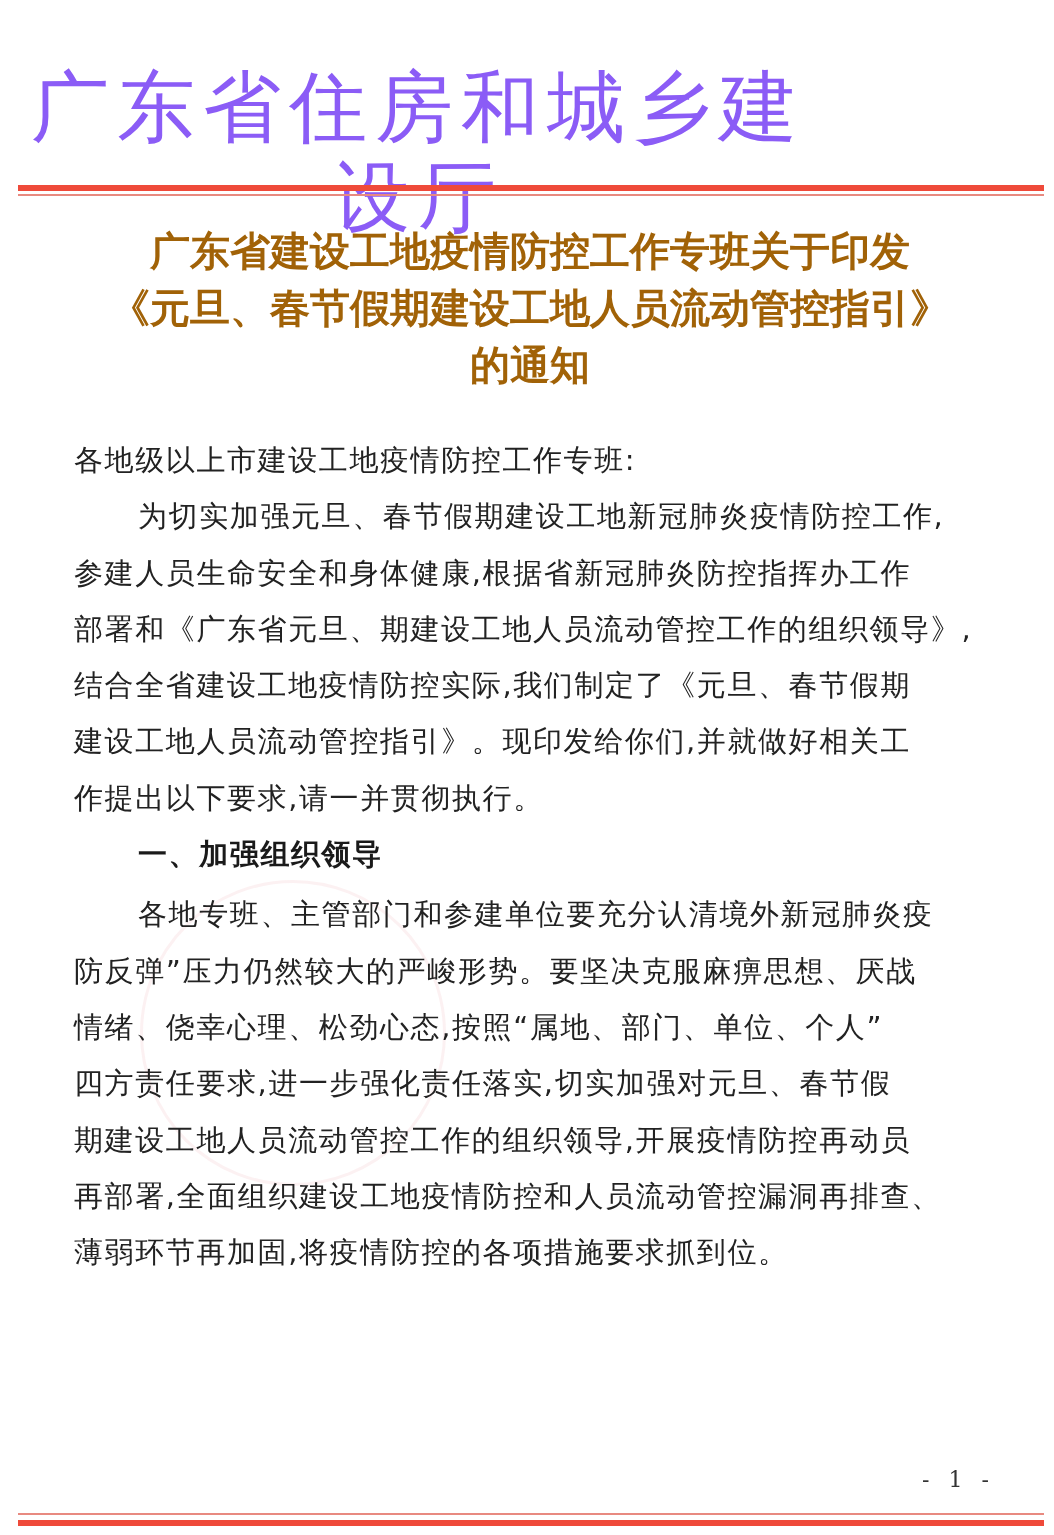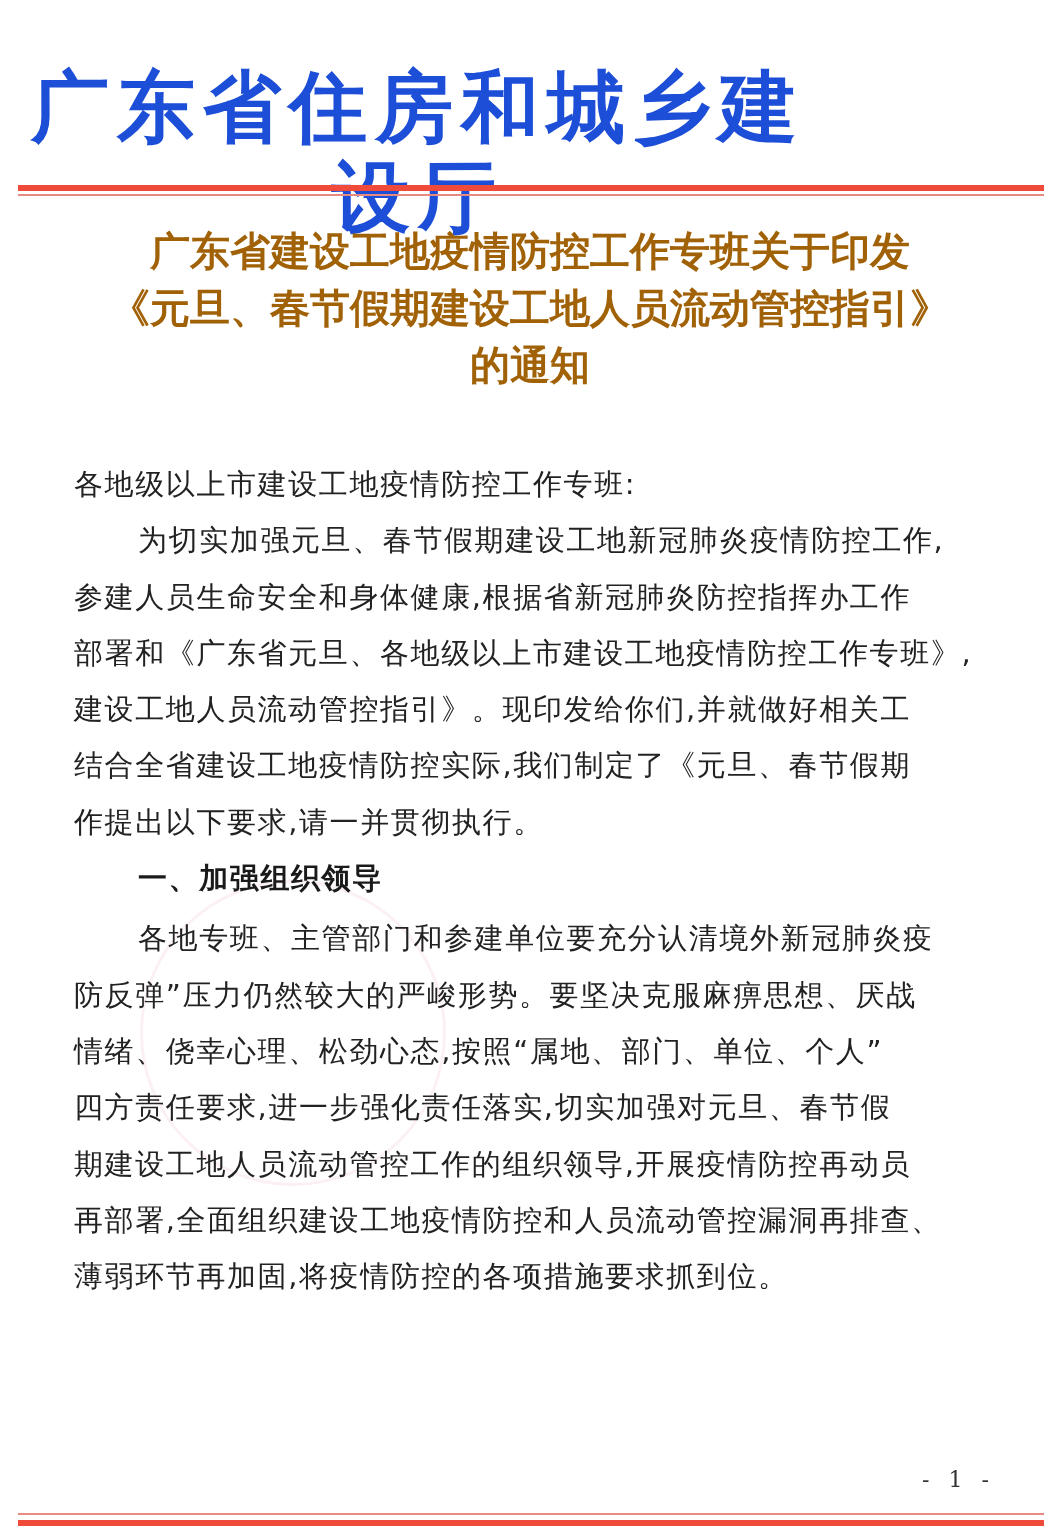--- a/index.html
+++ b/index.html
@@ -1,32 +1,32 @@
 <!DOCTYPE html>
 <html><head>
   <meta charset="utf-8">
   <style>
     html, body { margin: 0; padding: 0; background: #ffffff; }
     body { width: 1054px; height: 1535px; position: relative; overflow: hidden; font-family: "DejaVu Serif", "Liberation Serif", serif; color: #1d1d1d; }
     .letterhead {
       position: absolute; left: 0; top: 62px; width: 836px; text-align: center;
-      color: #1d4ed8; font-family: "DejaVu Serif", serif; font-size: 78px; line-height: 90px;
-      letter-spacing: 8px; font-weight: bold;
+      color: #8b5cf6; font-family: "DejaVu Serif", serif; font-size: 78px; line-height: 90px;
+      letter-spacing: 8px; font-weight: normal;
     }
     .rule { position: absolute; left: 18px; width: 1026px; background: #ef4a3a; }
     .rule.thick { height: 6px; }
     .rule.thin { height: 2px; background: #e88a80; }
     .doc-title {
       position: absolute; left: 40px; top: 222px; width: 980px; text-align: center;
       font-family: "DejaVu Serif", serif; font-weight: bold; font-size: 40px; line-height: 57px;
       color: #a16207; letter-spacing: 0px;
     }
     .doc-title div { white-space: nowrap; }
     .body-text {
-      position: absolute; left: 74px; top: 456px; width: 930px;
+      position: absolute; left: 74px; top: 432px; width: 930px;
       font-family: "DejaVu Sans", sans-serif; font-size: 29px; line-height: 56.3px; color: #222;
       letter-spacing: 1.6px;
     }
     .line { white-space: nowrap; height: 56.3px; }
     .indent { padding-left: 64px; }
     .section-heading { font-family: Liberation Sans, sans-serif; font-weight: bold; font-size: 29px; color: #1a1a1a; }
     .gap { height: 4px; }
     .page-number {
       position: absolute; left: 922px; top: 1467px; font-family: "DejaVu Serif", serif;
       font-size: 22px; color: #333; letter-spacing: 6px;
@@ -48,23 +48,23 @@
   <div>《元旦、春节假期建设工地人员流动管控指引》</div>
   <div>的通知</div>
 </div>
 
 <div class="seal"></div>
 
 <div class="body-text">
   <div class="line">各地级以上市建设工地疫情防控工作专班:</div>
   <div class="line indent">为切实加强元旦、春节假期建设工地新冠肺炎疫情防控工作,</div>
   <div class="line">参建人员生命安全和身体健康,根据省新冠肺炎防控指挥办工作</div>
-  <div class="line">部署和《广东省元旦、各地级以上市建设工地疫情防控工作专班》,</div>
+  <div class="line">部署和《广东省元旦、期建设工地人员流动管控工作的组织领导》,</div>
+  <div class="line">结合全省建设工地疫情防控实际,我们制定了《元旦、春节假期</div>
   <div class="line">建设工地人员流动管控指引》。现印发给你们,并就做好相关工</div>
-  <div class="line">结合全省建设工地疫情防控实际,我们制定了《元旦、春节假期</div>
   <div class="line">作提出以下要求,请一并贯彻执行。</div>
   <div class="line indent section-heading">一、加强组织领导</div>
   <div class="gap"></div>
   <div class="line indent">各地专班、主管部门和参建单位要充分认清境外新冠肺炎疫</div>
   <div class="line">防反弹”压力仍然较大的严峻形势。要坚决克服麻痹思想、厌战</div>
   <div class="line">情绪、侥幸心理、松劲心态,按照“属地、部门、单位、个人”</div>
   <div class="line">四方责任要求,进一步强化责任落实,切实加强对元旦、春节假</div>
   <div class="line">期建设工地人员流动管控工作的组织领导,开展疫情防控再动员</div>
   <div class="line">再部署,全面组织建设工地疫情防控和人员流动管控漏洞再排查、</div>
   <div class="line">薄弱环节再加固,将疫情防控的各项措施要求抓到位。</div>

